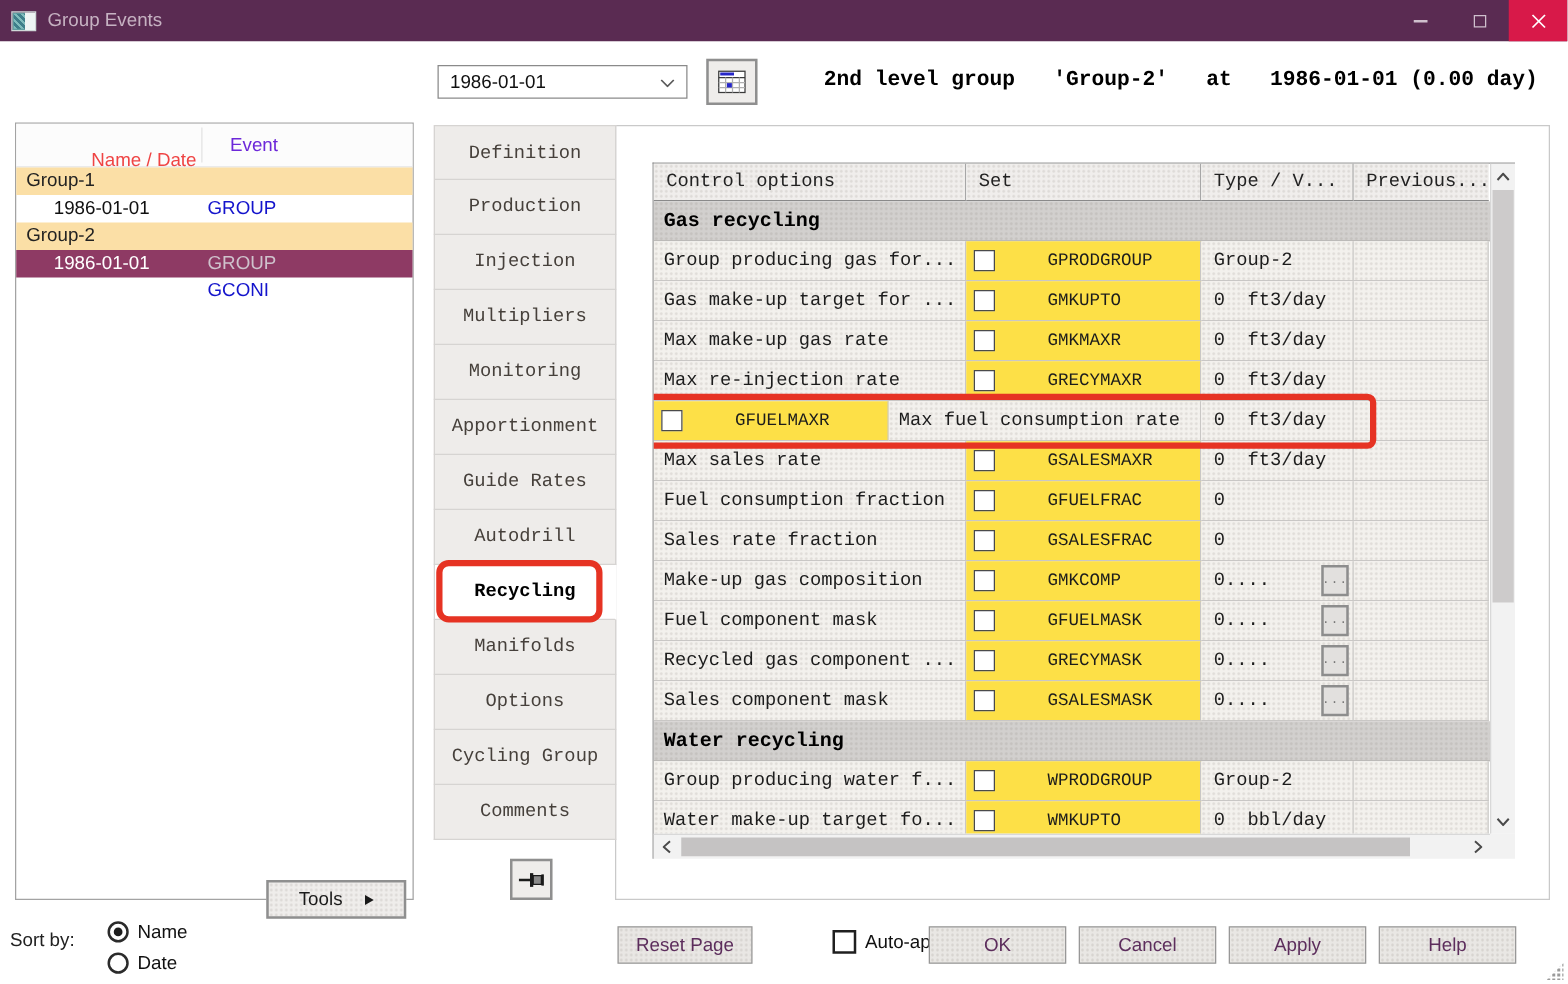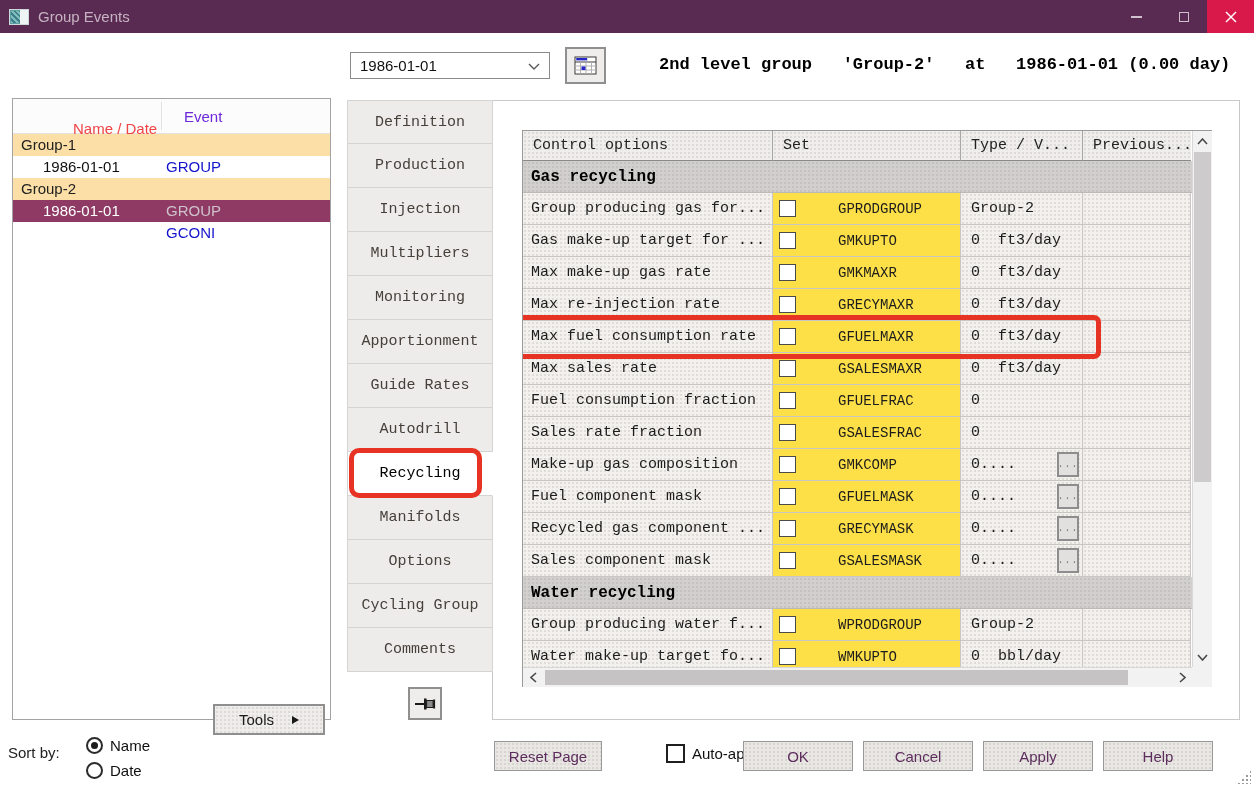--- a/index.html
+++ b/index.html
@@ -41,21 +41,21 @@
   .lp-event { position:absolute; left:153px; top:2px; color:#1414cc; }
   .lp-row.selected { background:#8e3a64; }
   .lp-row.selected .lp-date { color:#ffffff; }
   .lp-row.selected .lp-event { color:#cfc2cc; }
 
   
   .tabstrip { position:absolute; left:347px; top:100px; width:146px; z-index:5; }
   .tab { height:44px; border:1px solid #d6d4d2; border-top:none; background:#eeecea; display:flex; align-items:center; justify-content:center;
          font-family:"Liberation Mono","DejaVu Sans Mono",monospace; font-size:15px; color:#46403b; position:relative; cursor:pointer; }
   .tab:first-child { border-top:1px solid #d6d4d2; }
-  .tab.selected { background:#ffffff; border-right-color:#ffffff; font-weight:normal; color:#000; }
+  .tab.selected { background:#ffffff; border-right-color:#ffffff; font-weight:bold; color:#000; }
   .tab.annotated::after { content:""; position:absolute; left:1px; right:10px; top:-4px; bottom:-3px; border:5px solid #e63323; border-radius:10px; pointer-events:none; z-index:6; }
   .pin-btn { position:absolute; left:408px; top:687px; width:34px; height:33px; background:#efedeb; border:2px solid #8f8f8f; display:flex; align-items:center; justify-content:center; cursor:pointer; }
 
   
   .right-panel { position:absolute; left:492px; top:100px; width:748px; height:620px; background:#fff; border:1px solid #c9c9c9; }
   .ctable { position:absolute; left:29px; top:29px; width:690px; height:557px; font-family:"Liberation Mono","DejaVu Sans Mono",monospace; border-left:1px solid #9a9a9a; border-top:1px solid #9a9a9a; background:#fff; }
   .ctable-header { position:absolute; left:0; top:0; right:2px; height:30px; display:flex; }
   .hcell { height:30px; border-right:1px solid #a6a6a6; border-bottom:1px solid #8a8a8a; background-color:#f0eeec; display:flex; align-items:center; padding-left:10px; font-size:15px; color:#222; }
   .ctable-body { position:absolute; left:0; top:30px; right:20px; bottom:20px; overflow:hidden; }
   .trow { display:flex; height:32px; position:relative; }
@@ -237,25 +237,25 @@
         <div class="trow item">
           <div class="tcell c-label dots">Max re-injection rate</div>
           <div class="tcell c-set">
             <span class="tcheckbox"></span>
             <span class="keyword">GRECYMAXR</span>
           </div>
           <div class="tcell c-type dots">0  ft3/day</div>
           <div class="tcell c-prev dots"></div>
         </div>
         <div class="trow item">
+          <div class="tcell c-set">
+            <span class="tcheckbox"></span>
+            <span class="keyword">GFUELMAXR</span>
+          </div>
           <div class="tcell c-label dots">Max fuel consumption rate</div>
-          <div class="tcell c-set">
-            <span class="tcheckbox"></span>
-            <span class="keyword">GFUELMAXR</span>
-          </div>
           <div class="tcell c-type dots">0  ft3/day</div>
           <div class="tcell c-prev dots"></div>
           <div class="row-annotation"></div>
         </div>
         <div class="trow item">
           <div class="tcell c-label dots">Max sales rate</div>
           <div class="tcell c-set">
             <span class="tcheckbox"></span>
             <span class="keyword">GSALESMAXR</span>
           </div>

